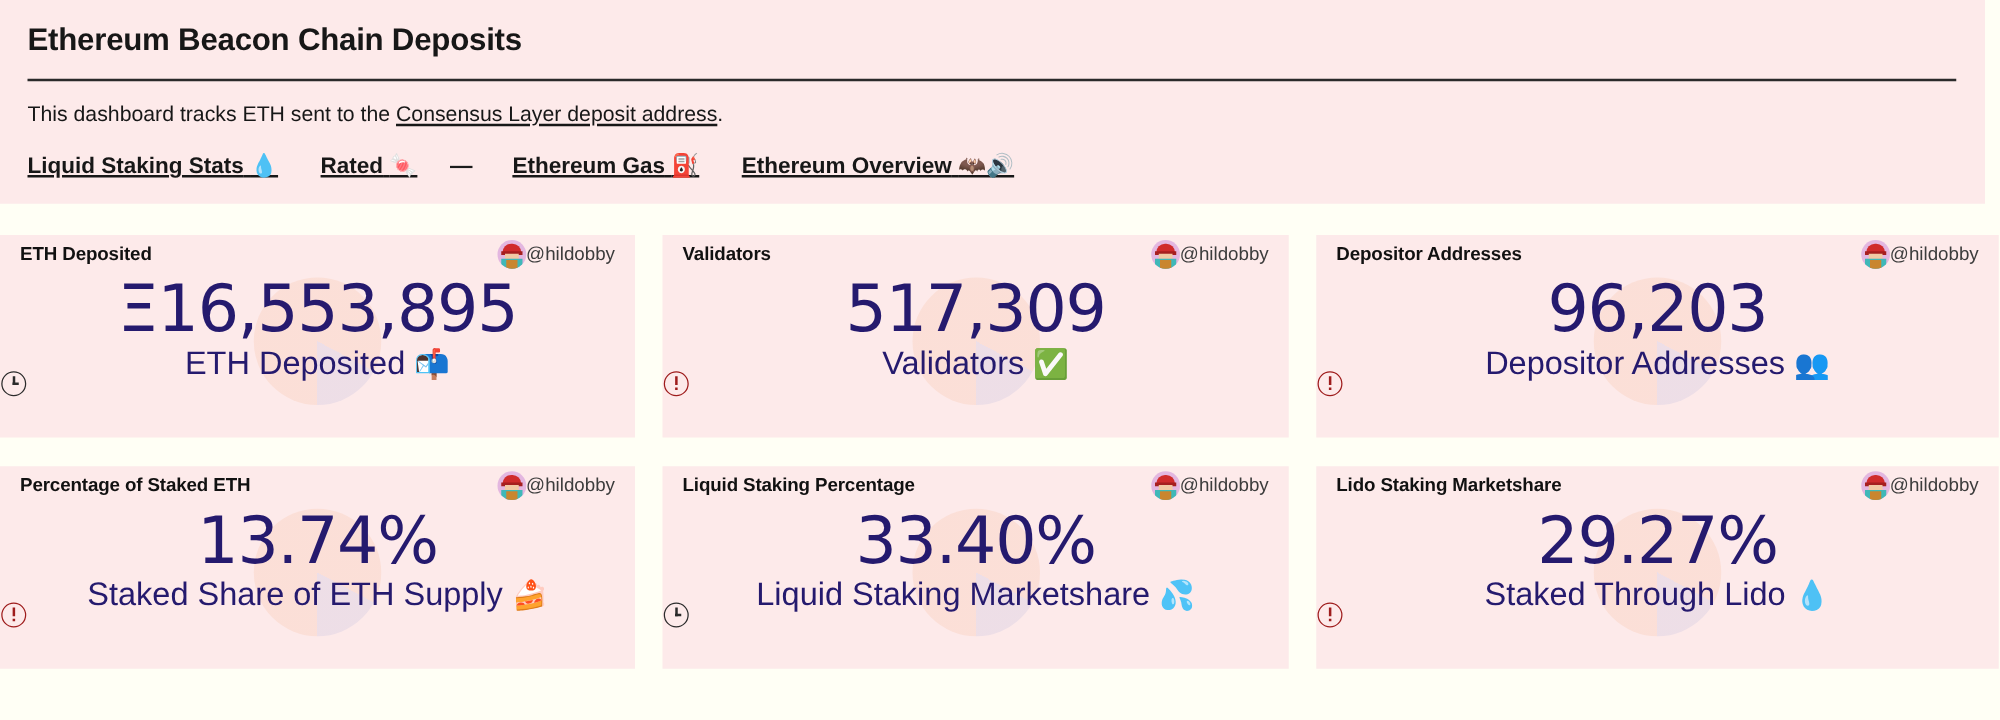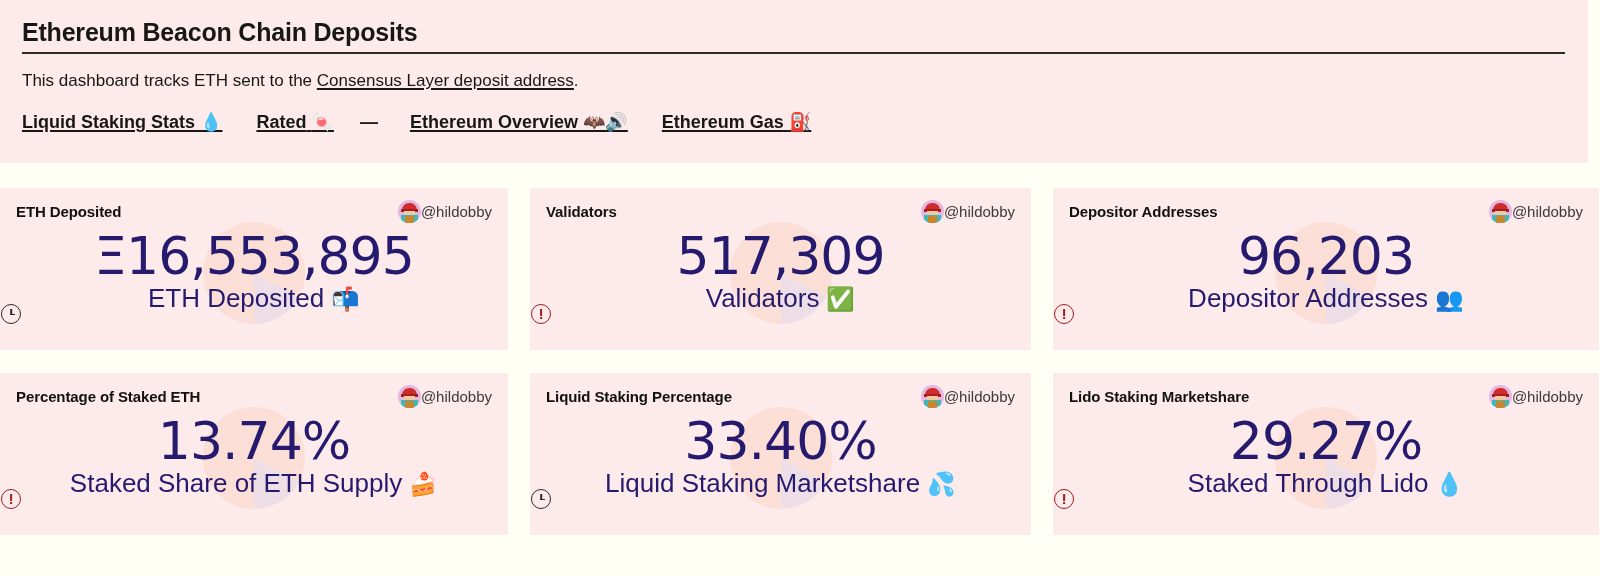--- a/index.html
+++ b/index.html
@@ -24,21 +24,21 @@
     padding: 18px 22px 0 22px;
     position: relative;
   }
 
   .dash-title {
     font-size: 25px;
     font-weight: 700;
     letter-spacing: -0.2px;
     color: #171717;
     line-height: 1.15;
-    padding-bottom: 5px;
+    padding-bottom: 16px;
   }
 
   .title-rule {
     border-top: 2px solid #2a2a2a;
     width: 1543px;
     margin-bottom: 14px;
   }
 
   .dash-desc {
     font-size: 17px;
@@ -82,21 +82,21 @@
     grid-template-columns: 508px 501px 546px;
     column-gap: 22px;
     row-gap: 23px;
     width: 1600px;
   }
 
   .card {
     background: #fdeaea;
     height: 162px;
     position: relative;
-    padding: 12px 16px 10px 16px;
+    padding: 4px 16px 10px 16px;
     overflow: hidden;
   }
 
   .card-head {
     display: flex;
     align-items: center;
     justify-content: space-between;
     position: relative;
     z-index: 3;
   }
@@ -258,22 +258,22 @@
 <div class="header-panel">
   <div class="dash-title">Ethereum Beacon Chain Deposits</div>
   <div class="title-rule"></div>
   <div class="dash-desc">
     <span>This dashboard tracks ETH sent to the </span><a href="#">Consensus Layer deposit address</a><span>.</span>
   </div>
   <div class="link-row">
     <a href="#"><span>Liquid Staking Stats</span> <span class="emj">💧</span></a>
     <a href="#"><span>Rated</span> <span class="emj">🍬</span></a>
     <span class="dash-sep">—</span>
+    <a href="#"><span>Ethereum Gas</span> <span class="emj">⛽</span></a>
     <a href="#"><span>Ethereum Overview</span> <span class="emj">🦇🔊</span></a>
-    <a href="#"><span>Ethereum Gas</span> <span class="emj">⛽</span></a>
   </div>
 </div>
 
 <div class="grid">
 
   <div class="card">
     <div class="watermark"></div>
     <div class="card-head">
       <div class="card-title">ETH Deposited</div>
       <div class="author">

